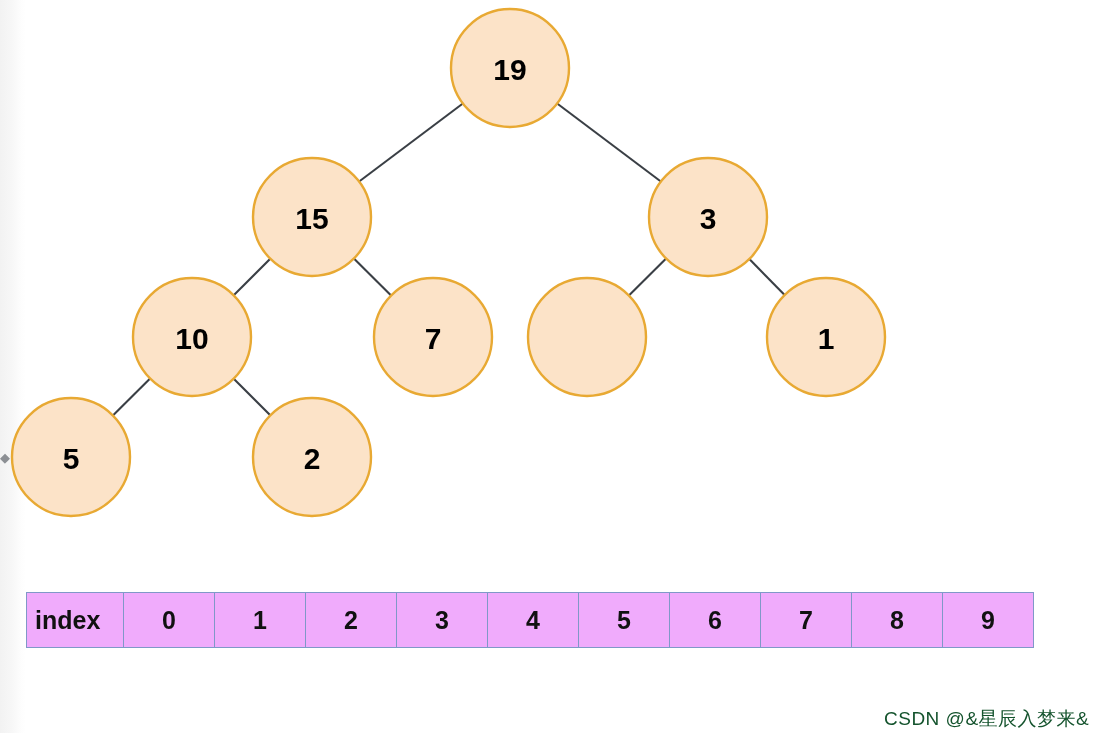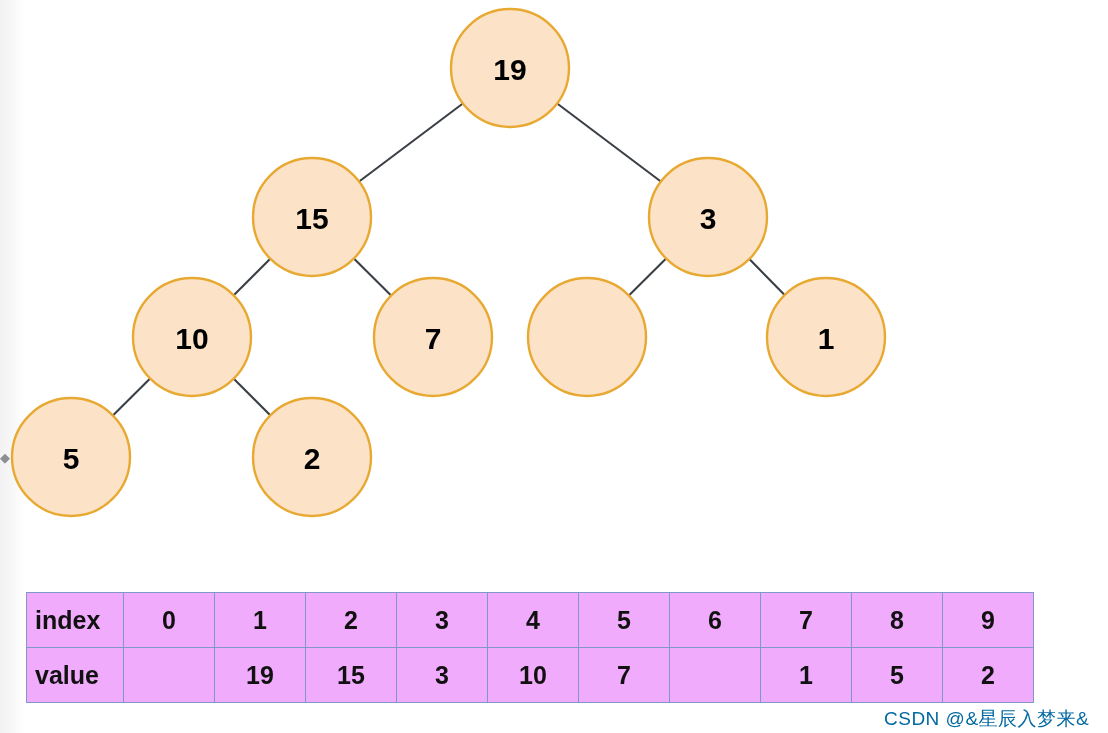--- a/index.html
+++ b/index.html
@@ -85,21 +85,21 @@
     width: 88px;
     text-align: left;
     padding-left: 8px;
   }
   .watermark {
     position: absolute;
     left: 884px;
     top: 706px;
     font-family: "Liberation Sans", sans-serif;
     font-size: 19px;
-    color: #0369a1;
+    color: #14532d;
     white-space: nowrap;
     letter-spacing: 0.5px;
   }
 </style>
 </head>
 <body>
 
 <div id="page">
 
   <div class="left-gutter"></div>
@@ -163,31 +163,18 @@
         <td>1</td>
         <td>2</td>
         <td>3</td>
         <td>4</td>
         <td>5</td>
         <td>6</td>
         <td>7</td>
         <td>8</td>
         <td>9</td>
       </tr>
-      <tr>
-        <td class="row-head">value</td>
-        <td></td>
-        <td>19</td>
-        <td>15</td>
-        <td>3</td>
-        <td>10</td>
-        <td>7</td>
-        <td></td>
-        <td>1</td>
-        <td>5</td>
-        <td>2</td>
-      </tr>
     </tbody>
   </table>
 
   <div class="watermark">CSDN @&amp;星辰入梦来&amp;</div>
 
 </div>
 
 </body></html>

